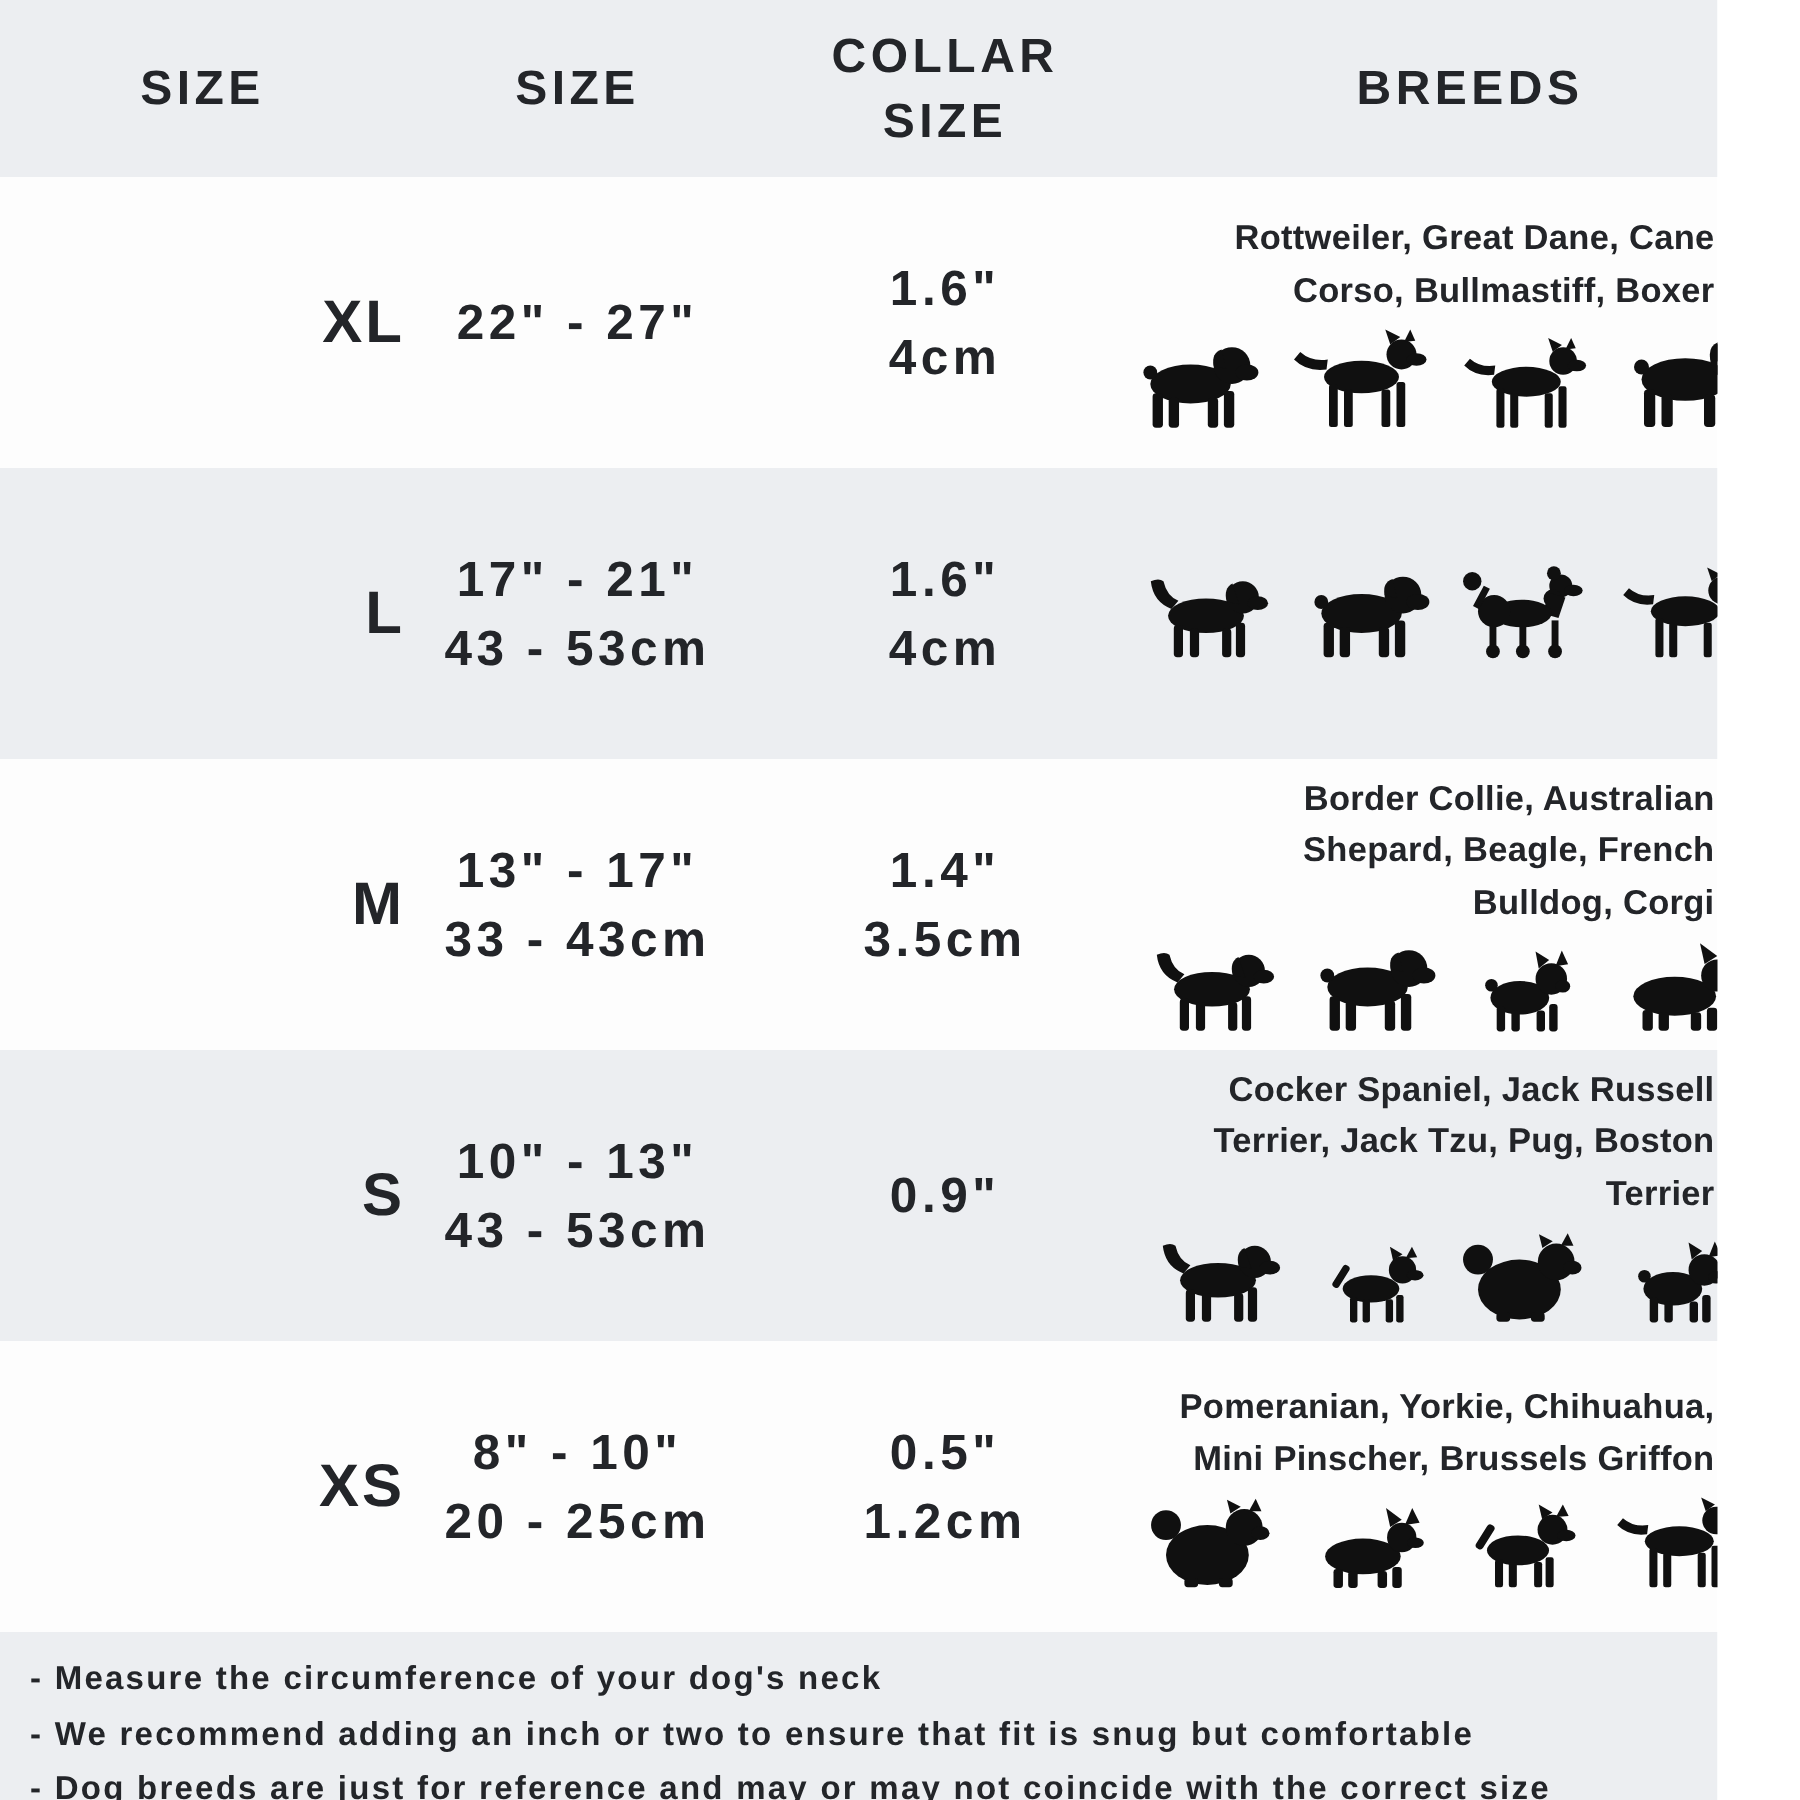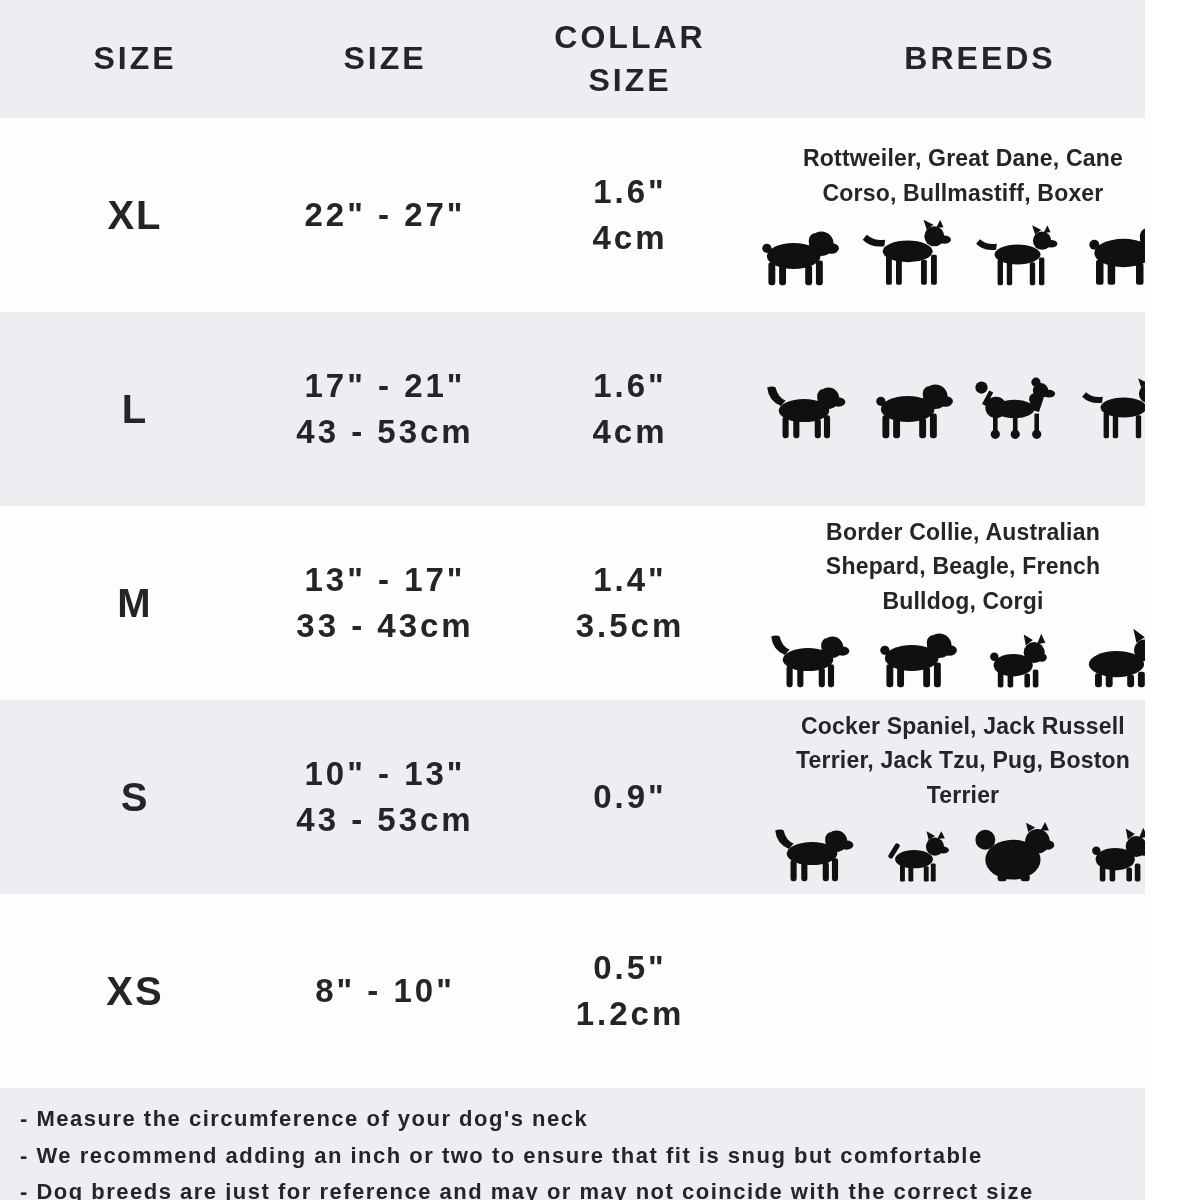--- a/index.html
+++ b/index.html
@@ -23,33 +23,33 @@
   }
   .header{height:118px;background:var(--band);}
   .header .col{
     text-align:center;font-weight:bold;font-size:32px;
     letter-spacing:3px;line-height:1.35;
   }
   .header .col-collar{max-width:200px;justify-self:center;}
   .row{height:194px;background:var(--row-alt);}
   .row.alt{background:var(--band);}
   .size-cell{
-    text-align:center;font-size:40px;font-weight:bold;letter-spacing:2px;
+    text-align:right;font-size:40px;font-weight:bold;letter-spacing:2px;
   }
   .nums{
     text-align:center;font-weight:bold;font-size:33px;
     letter-spacing:3px;line-height:1.38;white-space:nowrap;
   }
   .breeds-cell{
     height:100%;display:flex;flex-direction:column;
     align-items:center;justify-content:center;
     padding-right:34px;gap:7px;
   }
   .breeds-text{
-    text-align:center;font-weight:bold;font-size:23px;
+    text-align:right;font-weight:bold;font-size:23px;
     line-height:1.5;max-width:360px;letter-spacing:0.2px;
   }
   .dogs{display:flex;align-items:flex-end;gap:14px;}
   .dog{width:92px;height:66px;display:block;}
   .dog svg{width:100%;height:100%;fill:var(--icon);}
   .dog.lg{width:100px;height:72px;}
   .dog.sm{width:84px;height:60px;}
   .footer{
     height:112px;background:var(--band);
     padding:13px 0 16px 20px;
@@ -282,24 +282,42 @@
               <use href="#dog-bulldog"></use>
             </svg></span>
       </div>
     </div>
   </div>
 
   <div class="grid-row row">
     <div class="size-cell">XS</div>
     <div class="nums">
       <div>8" - 10"</div>
+      <div>20 - 25cm</div>
     </div>
     <div class="nums">
       <div>0.5"</div>
       <div>1.2cm</div>
+    </div>
+    <div class="breeds-cell">
+      <div class="breeds-text">Pomeranian, Yorkie, Chihuahua, Mini Pinscher, Brussels Griffon</div>
+      <div class="dogs">
+        <span class="dog"><svg>
+              <use href="#dog-fluffy"></use>
+            </svg></span>
+        <span class="dog sm"><svg>
+              <use href="#dog-corgi"></use>
+            </svg></span>
+        <span class="dog"><svg>
+              <use href="#dog-terrier"></use>
+            </svg></span>
+        <span class="dog"><svg>
+              <use href="#dog-tall"></use>
+            </svg></span>
+      </div>
     </div>
   </div>
 
   <div class="footer">
     <div class="note">- Measure the circumference of your dog's neck</div>
     <div class="note">- We recommend adding an inch or two to ensure that fit is snug but comfortable</div>
     <div class="note">- Dog breeds are just for reference and may or may not coincide with the correct size</div>
   </div>
 
 </div>

